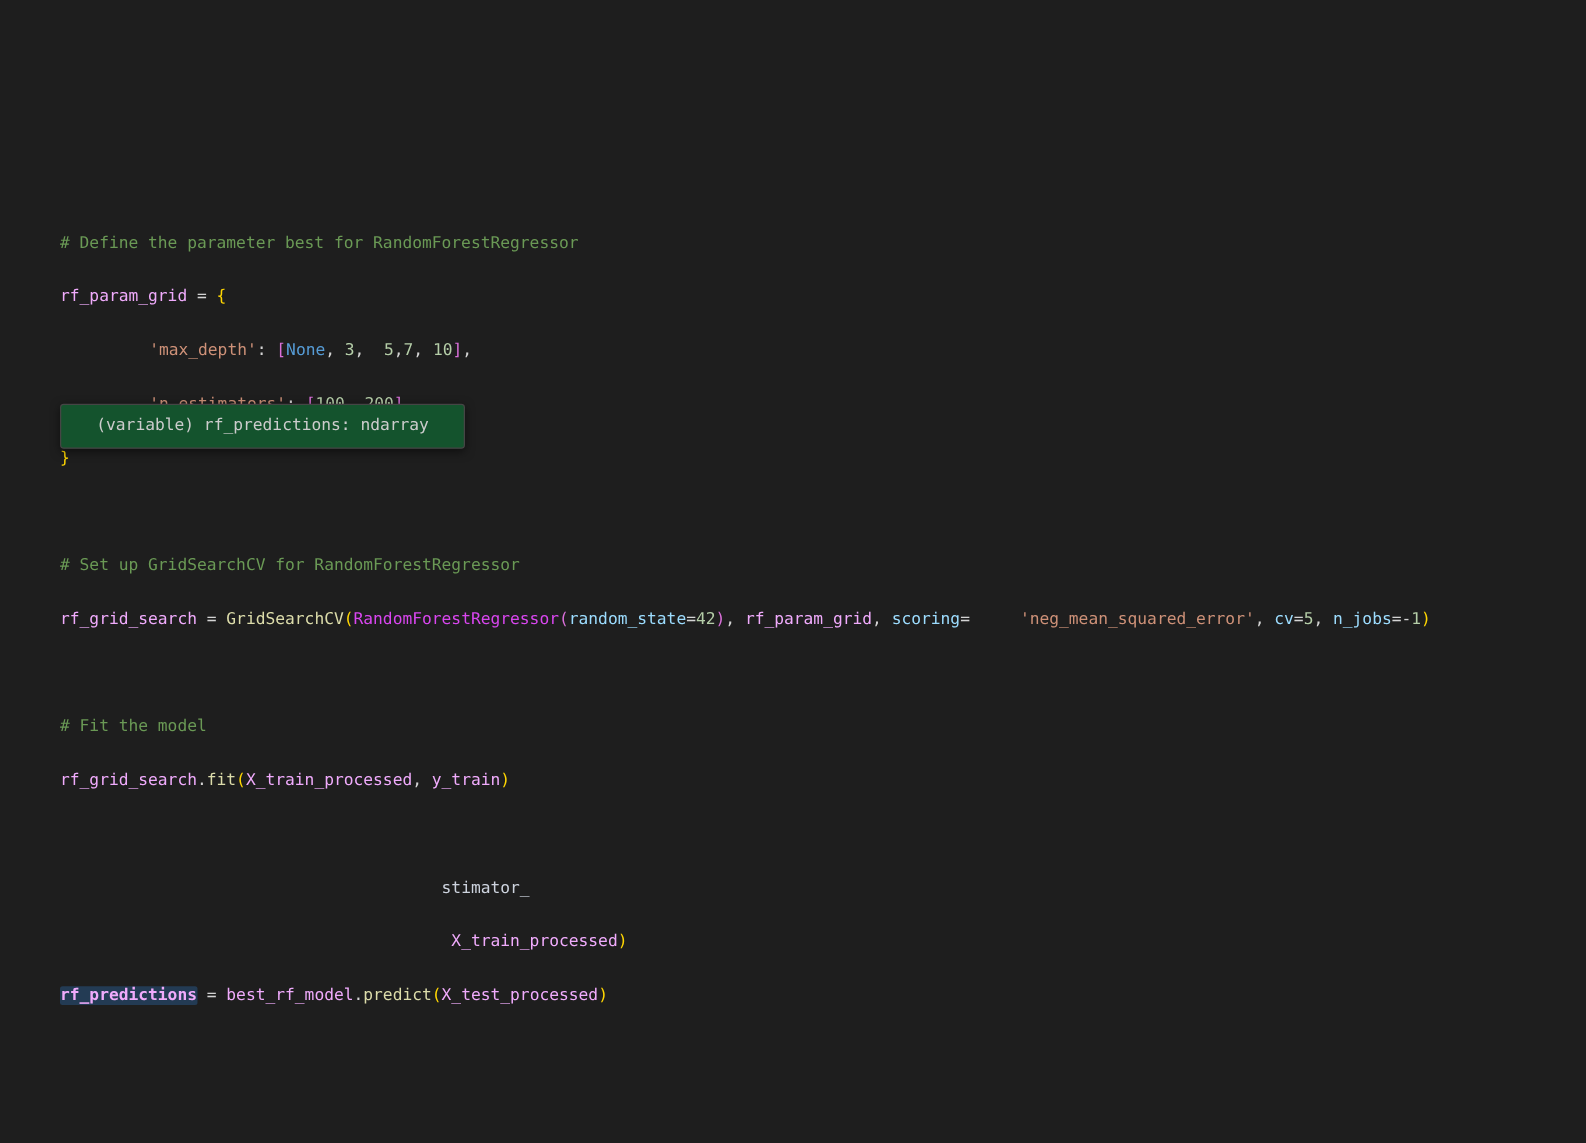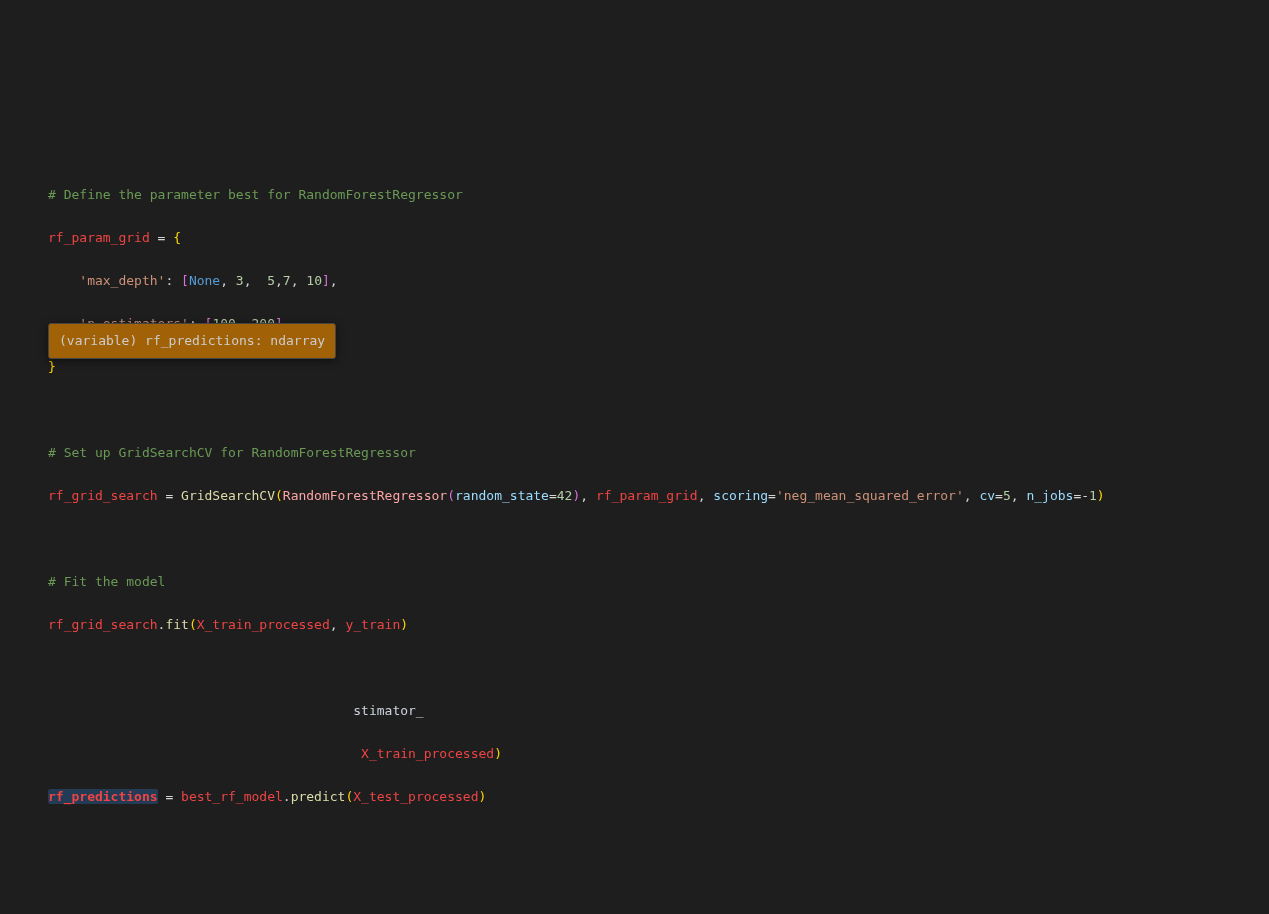--- a/index.html
+++ b/index.html
@@ -10,46 +10,46 @@
     line-height: 21.5px;
     color: #d4d4d4;
     padding: 12px 0 0 48px;
     overflow: hidden;
     position: relative;
     white-space: pre;
   }
   .line { height: 21.5px; }
   
   .c-comment { color: #6a9955; }
-  .c-var     { color: #ef4444; }
+  .c-var     { color: #f0abfc; }
   .c-var2    { color: #cdd3de; margin-top: 20px; }
   .c-op      { color: #d4d4d4; }
   .c-punc    { color: #d4d4d4; }
   .c-brace   { color: #ffd602; }
   .c-brack   { color: #d96fd9; }
   .c-paren1  { color: #ffd602; }
   .c-paren2  { color: #d96fd9; }
-  .c-str     { color: #ce9178; }
+  .c-str     { color: #ce9178; margin-left: 40px; }
   .c-num     { color: #b5cea8; }
   .c-const   { color: #569cd6; }
   .c-func    { color: #dcdcaa; }
-  .c-class   { color: #fca5a5; }
+  .c-class   { color: #d946ef; }
   .c-param   { color: #9cdcfe; }
   .hover-selected {
     background: rgba(38,79,120,0.6);
     border-radius:2px;
     font-weight:bold;
   }
 
   .tooltip {
     position: absolute;
-    background: #a16207;
+    background: #14532d;
     border: 1px solid #454545;
     color: #cccccc;
-    padding: 6px 10px;
+    padding: 6px 28px;
     font-size: 13px;
     border-radius: 3px;
     top: 323px;
     left: 48px;
     box-shadow: 0 2px 8px rgba(0,0,0,0.5);
     z-index: 5;
   }
 </style>
 </head>
 <body>

